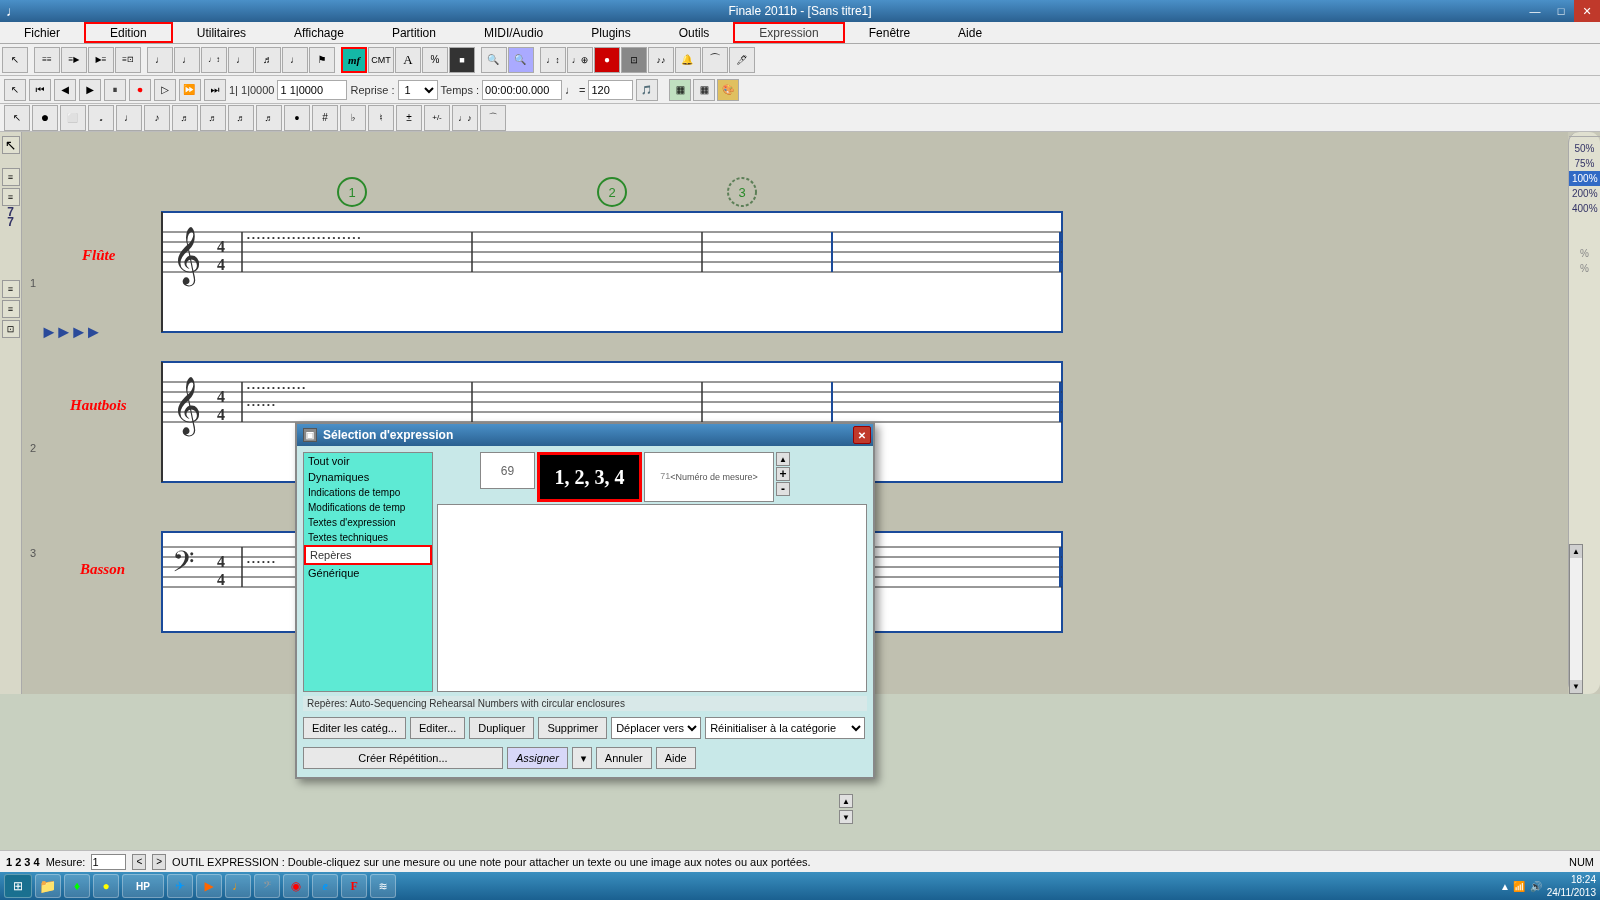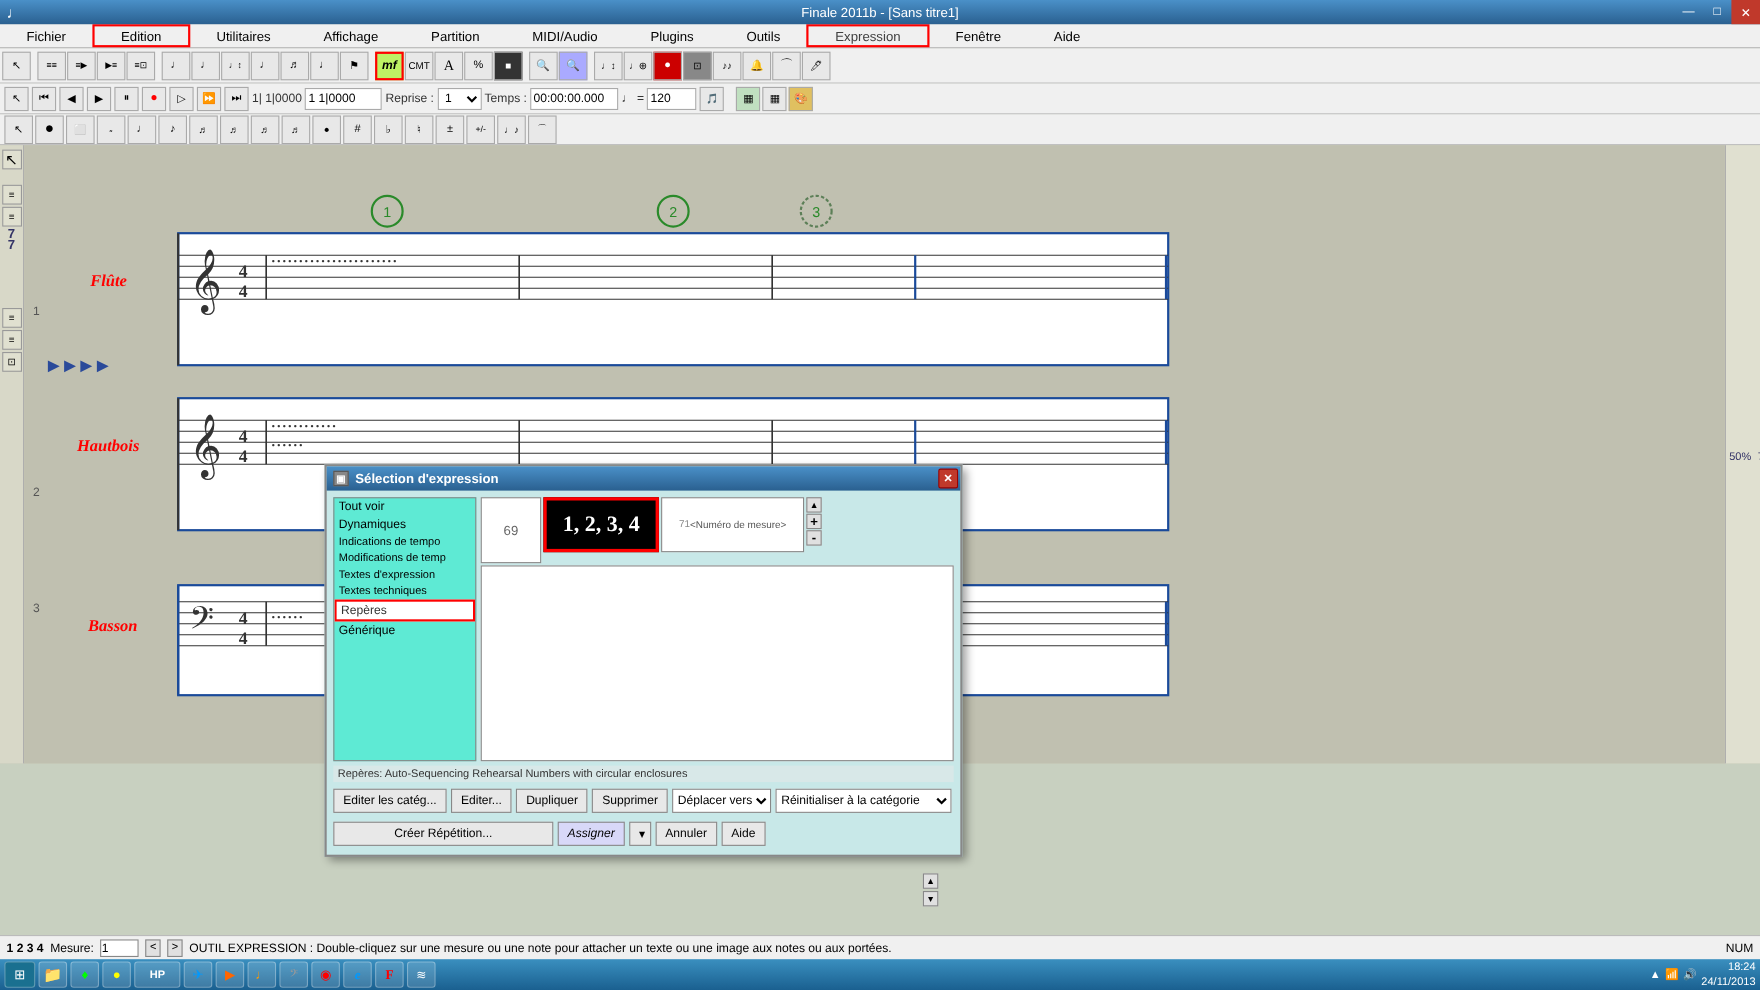--- a/index.html
+++ b/index.html
@@ -77,21 +77,21 @@
       width: 26px;
       height: 26px;
       background: #e8e8e8;
       border: 1px solid #aaa;
       display: flex;
       align-items: center;
       justify-content: center;
       cursor: pointer;
       font-size: 10px;
     }
-    .tb-btn.highlighted { border: 2px solid red; background: #bef264; }
+    .tb-btn.highlighted { border: 2px solid red; background: #14b8a6; font-family: Liberation Serif, serif; }
     .tb-separator { width: 4px; }
 
     #toolbar2 {
       background: #f0f0f0;
       height: 28px;
       display: flex;
       align-items: center;
       border-bottom: 1px solid #bbb;
       padding: 2px 4px;
       gap: 3px;
@@ -578,21 +578,21 @@
       <text x="700" y="432" font-size="8" fill="#333">• •</text>
 
       <text x="58" y="442" font-size="15" font-style="italic" fill="red" font-weight="bold" font-family="serif">Basson</text>
 
       <line x1="140" y1="80" x2="140" y2="200" stroke="#333" stroke-width="2"></line>
       <line x1="140" y1="230" x2="140" y2="350" stroke="#333" stroke-width="2"></line>
       <line x1="140" y1="400" x2="140" y2="500" stroke="#1a4a9a" stroke-width="2"></line>
     </svg>
   </div>
 
-  <div id="right-sidebar" style="width:32px; background:#e0e0d0; border-left:1px solid #aaa; display:flex; flex-direction:row; align-items:center; padding-top:4px; gap:0;">
+  <div id="right-sidebar" style="width:32px; background:#e0e0d0; border-left:1px solid #aaa; display:flex; flex-direction:column; align-items:flex-start; padding-top:4px; gap:0;border-radius:11px;">
     <div style="height:1px; width:100%; background:#aaa; margin-bottom:4px;"></div>
     <div class="zoom-level">50%</div>
     <div class="zoom-level">75%</div>
     <div class="zoom-level active-zoom" style="background:#316ac5; color:white; width:100%; text-align:center;">100%</div>
     <div class="zoom-level">200%</div>
     <div class="zoom-level">400%</div>
     <div style="height:30px;"></div>
     <div class="zoom-level" style="color:#888;">%</div>
     <div class="zoom-level" style="color:#888;">%</div>
 
@@ -625,21 +625,21 @@
             <div class="cat-item" style="font-size:10px;">Textes d'expression</div>
             <div class="cat-item" style="font-size:10px;">Textes techniques</div>
             <div class="cat-item highlighted-border" style="border:2px solid red; background:white; color:#333;">Repères</div>
             <div class="cat-item">Générique</div>
           </div>
 
           <div style="flex:1; display:flex; flex-direction:column; gap:2px;">
 
             <div style="display:flex; gap:2px; align-items:stretch;">
 
-              <div class="expr-num-small" style="height:60px; min-width:55px; font-size:12px; color:#666;">69</div>
+              <div class="expr-num-small" style="height:37px; min-width:55px; font-size:12px; color:#666;margin-left:43px;">69</div>
 
               <div style="background:black; color:white; font-size:20px; font-weight:bold; font-family:serif; min-width:105px; height:50px; display:flex; align-items:center; justify-content:center; border:3px solid red; cursor:pointer;">1, 2, 3, 4</div>
 
               <div class="expr-num-small" style="height:50px; font-size:10px; color:#555; min-width:130px; padding:2px; text-align:center;">
                 <div style="font-size:9px; color:#888; margin-bottom:2px;">71</div>
                 <div style="font-size:9px;">&lt;Numéro de mesure&gt;</div>
               </div>
 
               <div style="display:flex; flex-direction:column; gap:1px;">
                 <div class="scroll-btn">▲</div>

